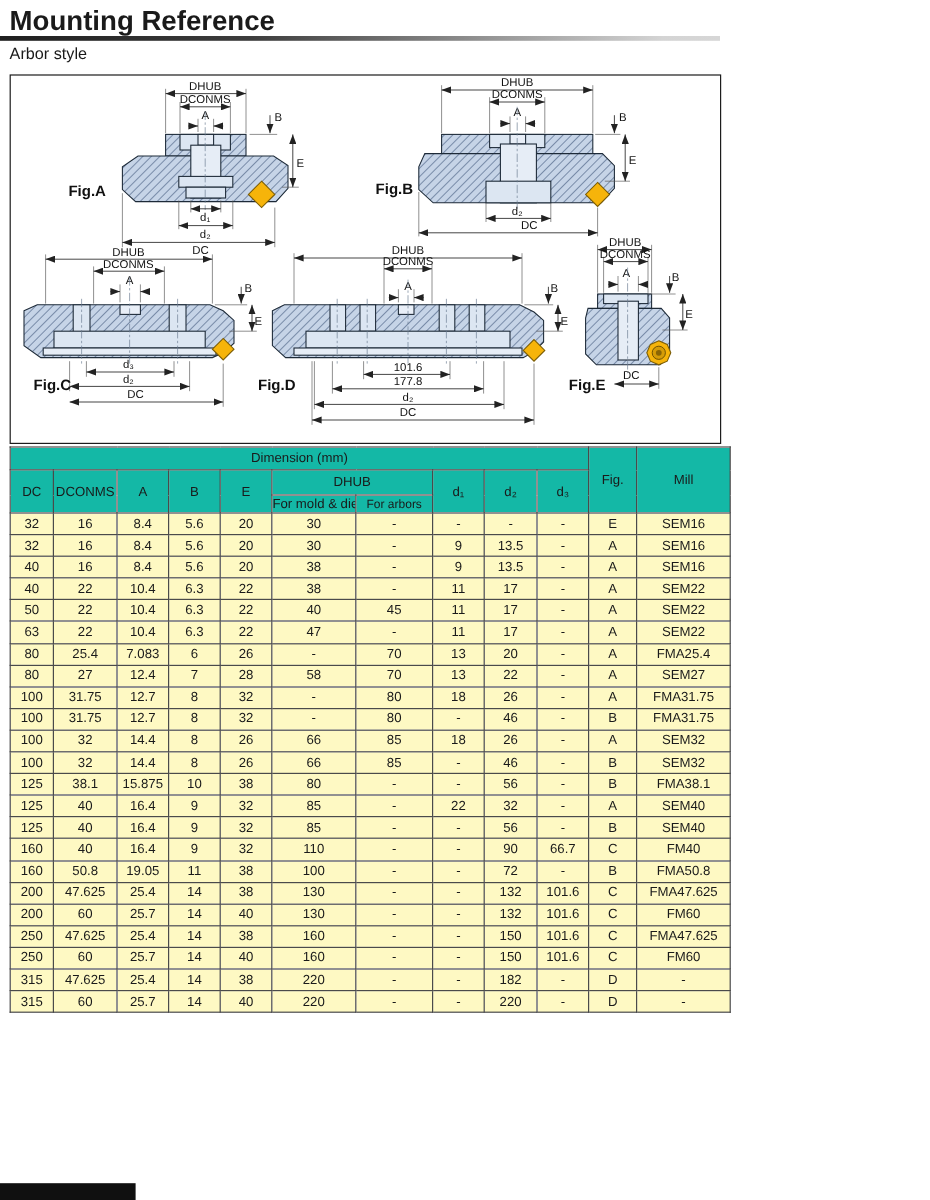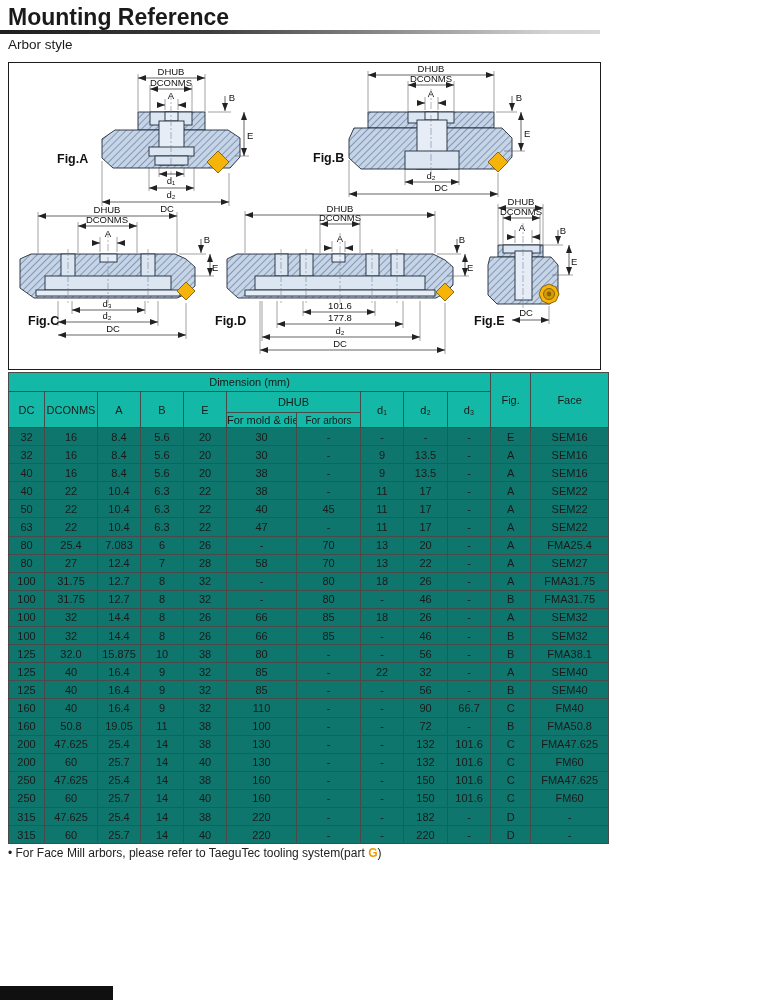--- a/index.html
+++ b/index.html
@@ -20,21 +20,21 @@
   .dtx{font:9.5px "Liberation Sans",sans-serif;fill:#111;text-anchor:middle;}
   .dtxl{font:9.5px "Liberation Sans",sans-serif;fill:#111;text-anchor:start;}
   .figlab{font:bold 12.5px "Liberation Sans",sans-serif;fill:#111;}
 
   table.dims{position:absolute;left:8px;top:372px;width:600px;border-collapse:collapse;
              table-layout:fixed;font-size:11px;}
   table.dims th,table.dims td{border:1px solid #4a4a4a;text-align:center;vertical-align:middle;
              padding:0;font-weight:normal;color:#1a1a1a;overflow:hidden;white-space:nowrap;}
   table.dims thead th{background:#14b8a6;}
   tr.h1{height:19px;} tr.h2{height:21px;} tr.h3{height:15px;}
-  table.dims tbody tr{height:18.1px;background:#0f766e;}
+  table.dims tbody tr{height:18.1px;background:#fef9c3;}
 
   .footnote{position:absolute;left:8px;top:846px;font-size:12px;color:#222;}
   .g-badge{color:#e89c00;font-weight:bold;}
   .corner-bar{position:absolute;left:0;top:986px;width:113px;height:14px;background:#101010;}
 </style>
 </head>
 <body>
 
 <div id="page">
 
@@ -282,21 +282,21 @@
         <col style="width:43px">
       <col style="width:44px">
         <col style="width:43px">
         <col style="width:40px">
         <col style="width:78px">
     </colgroup>
     <thead>
       <tr class="h1">
         <th colspan="10">Dimension (mm)</th>
         <th rowspan="3">Fig.</th>
-        <th rowspan="3">Face</th>
+        <th rowspan="3">Mill</th>
       </tr>
       <tr class="h2">
         <th rowspan="2">DC</th>
         <th rowspan="2">DCONMS</th>
         <th rowspan="2">A</th>
         <th rowspan="2">B</th>
         <th rowspan="2">E</th>
         <th colspan="2">DHUB</th>
         <th rowspan="2">d₁</th>
         <th rowspan="2">d₂</th>
@@ -471,21 +471,21 @@
           <td>66</td>
           <td>85</td>
           <td>-</td>
           <td>46</td>
           <td>-</td>
           <td>B</td>
           <td>SEM32</td>
         </tr>
         <tr>
           <td>125</td>
-          <td>32.0</td>
+          <td>38.1</td>
           <td>15.875</td>
           <td>10</td>
           <td>38</td>
           <td>80</td>
           <td>-</td>
           <td>-</td>
           <td>56</td>
           <td>-</td>
           <td>B</td>
           <td>FMA38.1</td>
@@ -626,16 +626,15 @@
           <td>-</td>
           <td>-</td>
           <td>220</td>
           <td>-</td>
           <td>D</td>
           <td>-</td>
         </tr>
       </tbody>
   </table>
 
-  <div class="footnote"><span>• For Face Mill arbors, please refer to TaeguTec tooling system(part </span><span class="g-badge">G</span><span>)</span></div>
 
   <div class="corner-bar"></div>
 </div>
 
 </body></html>

